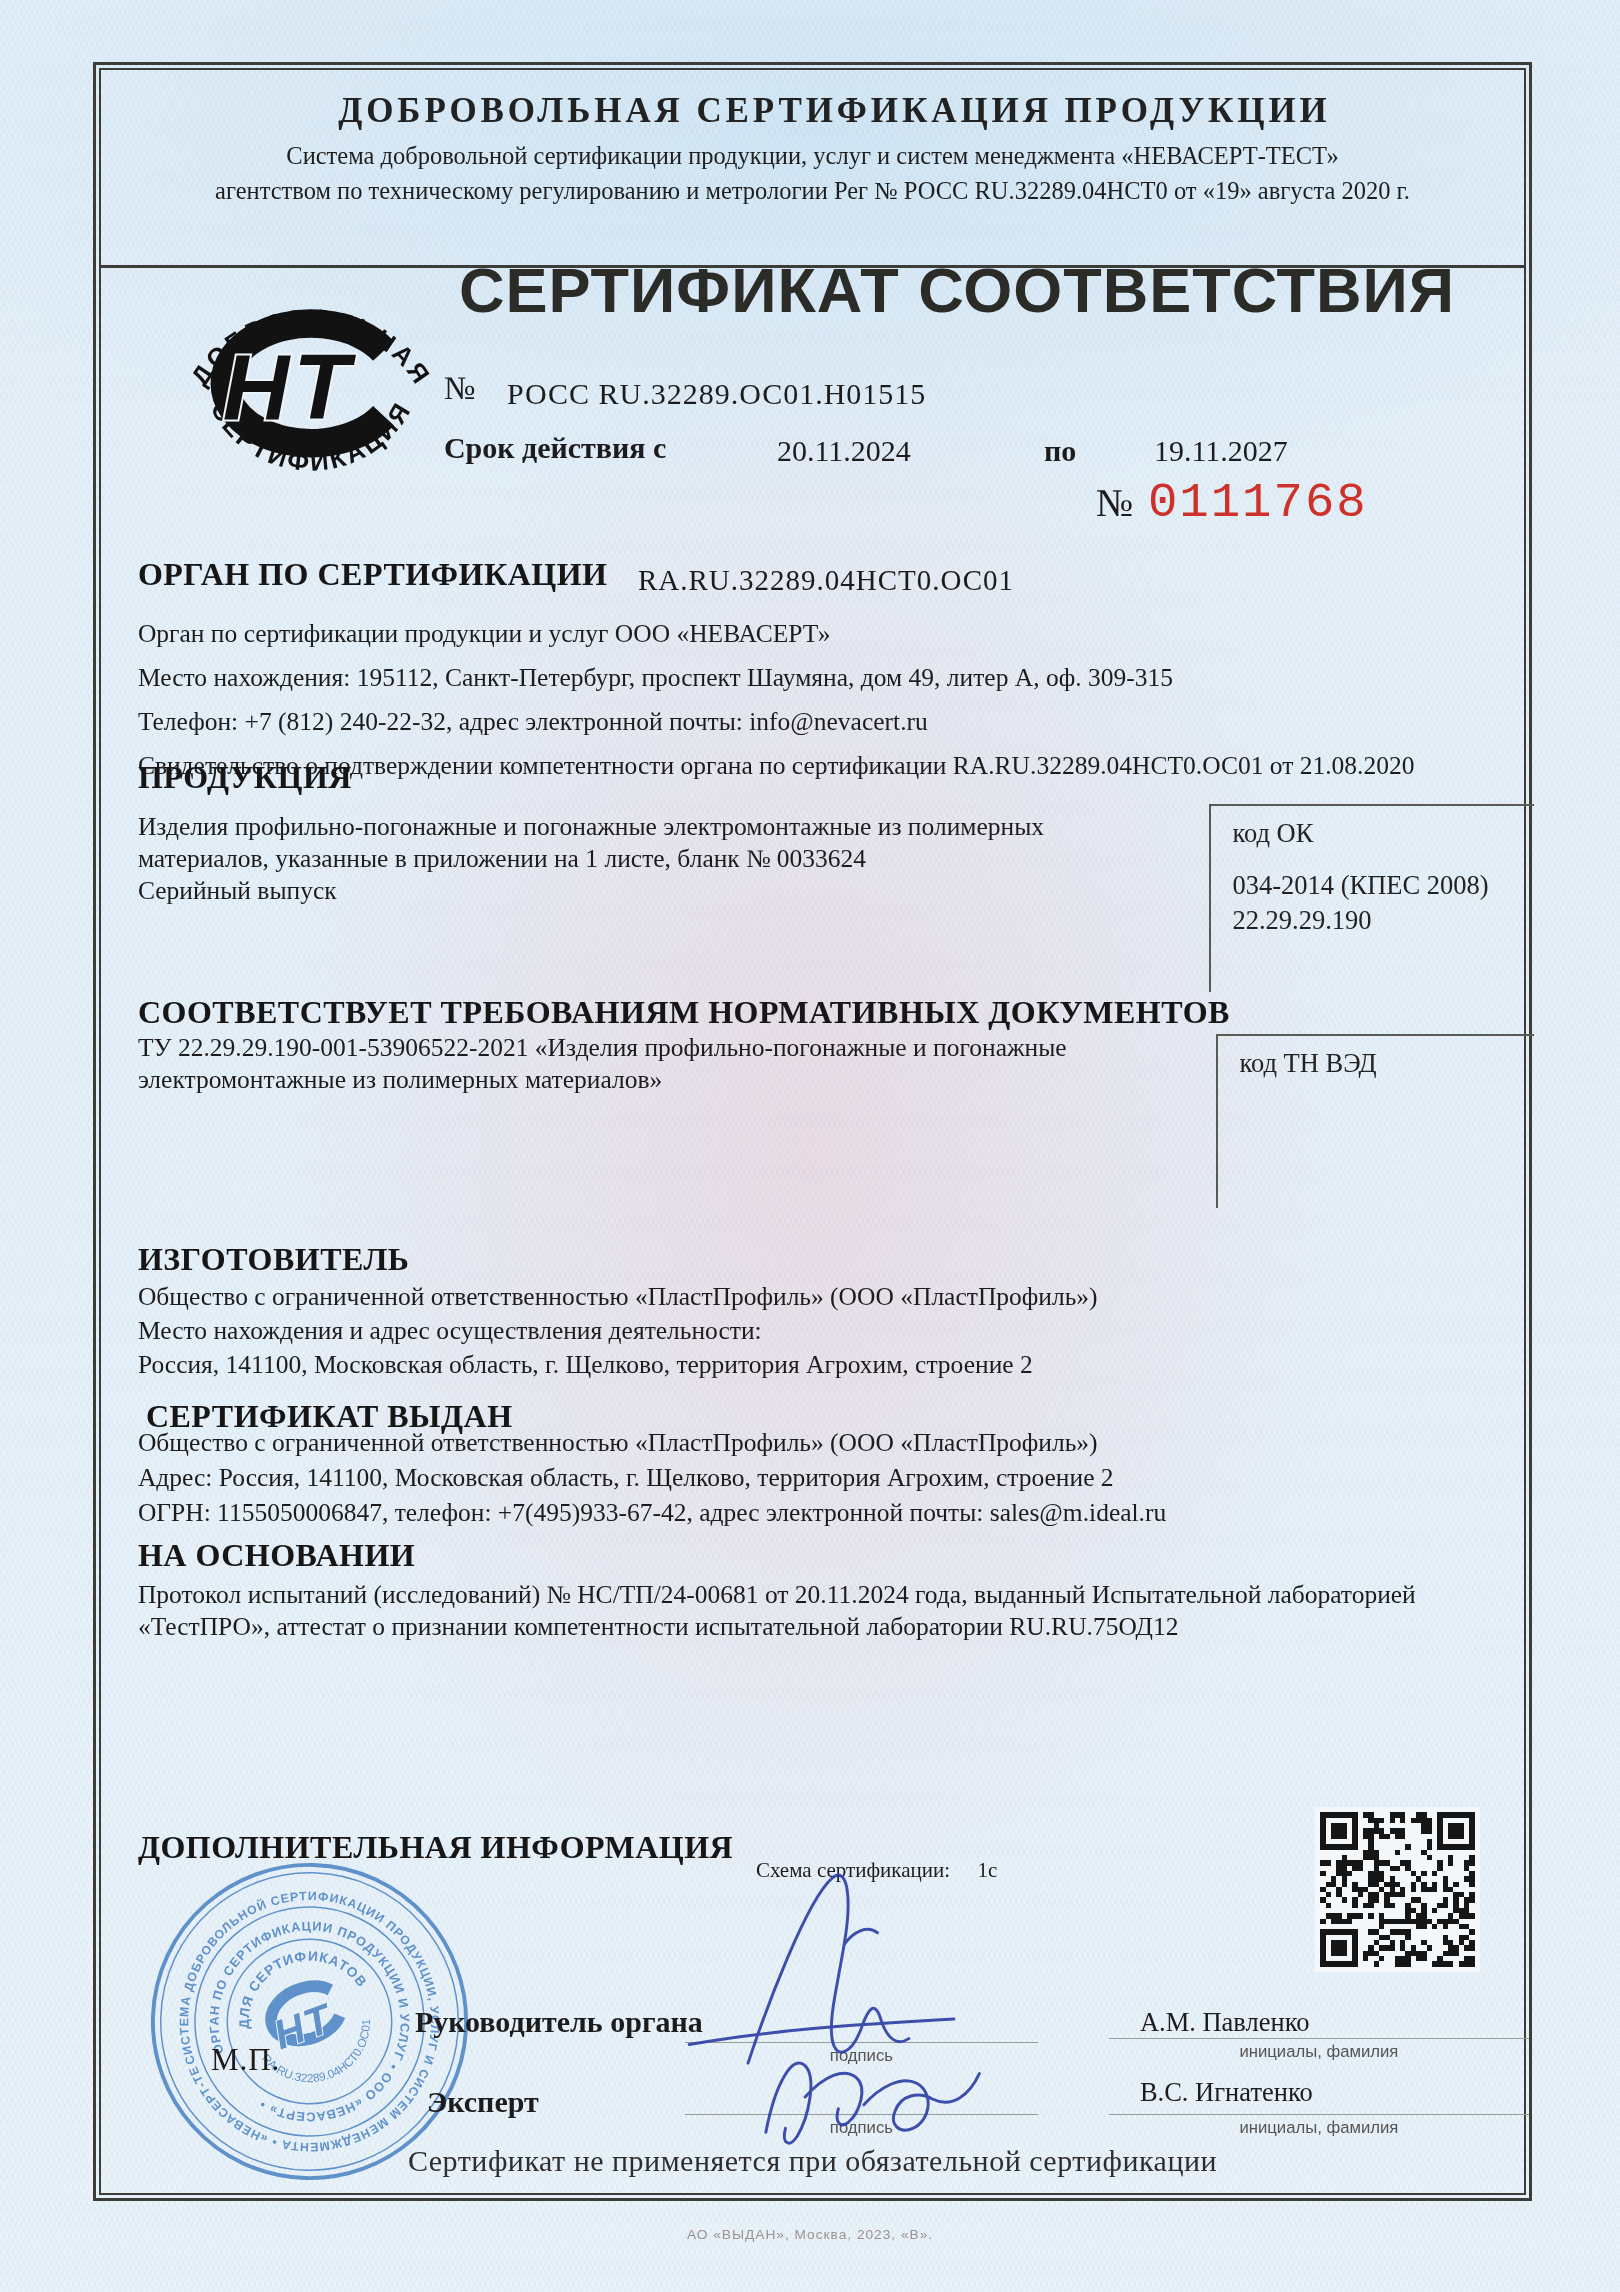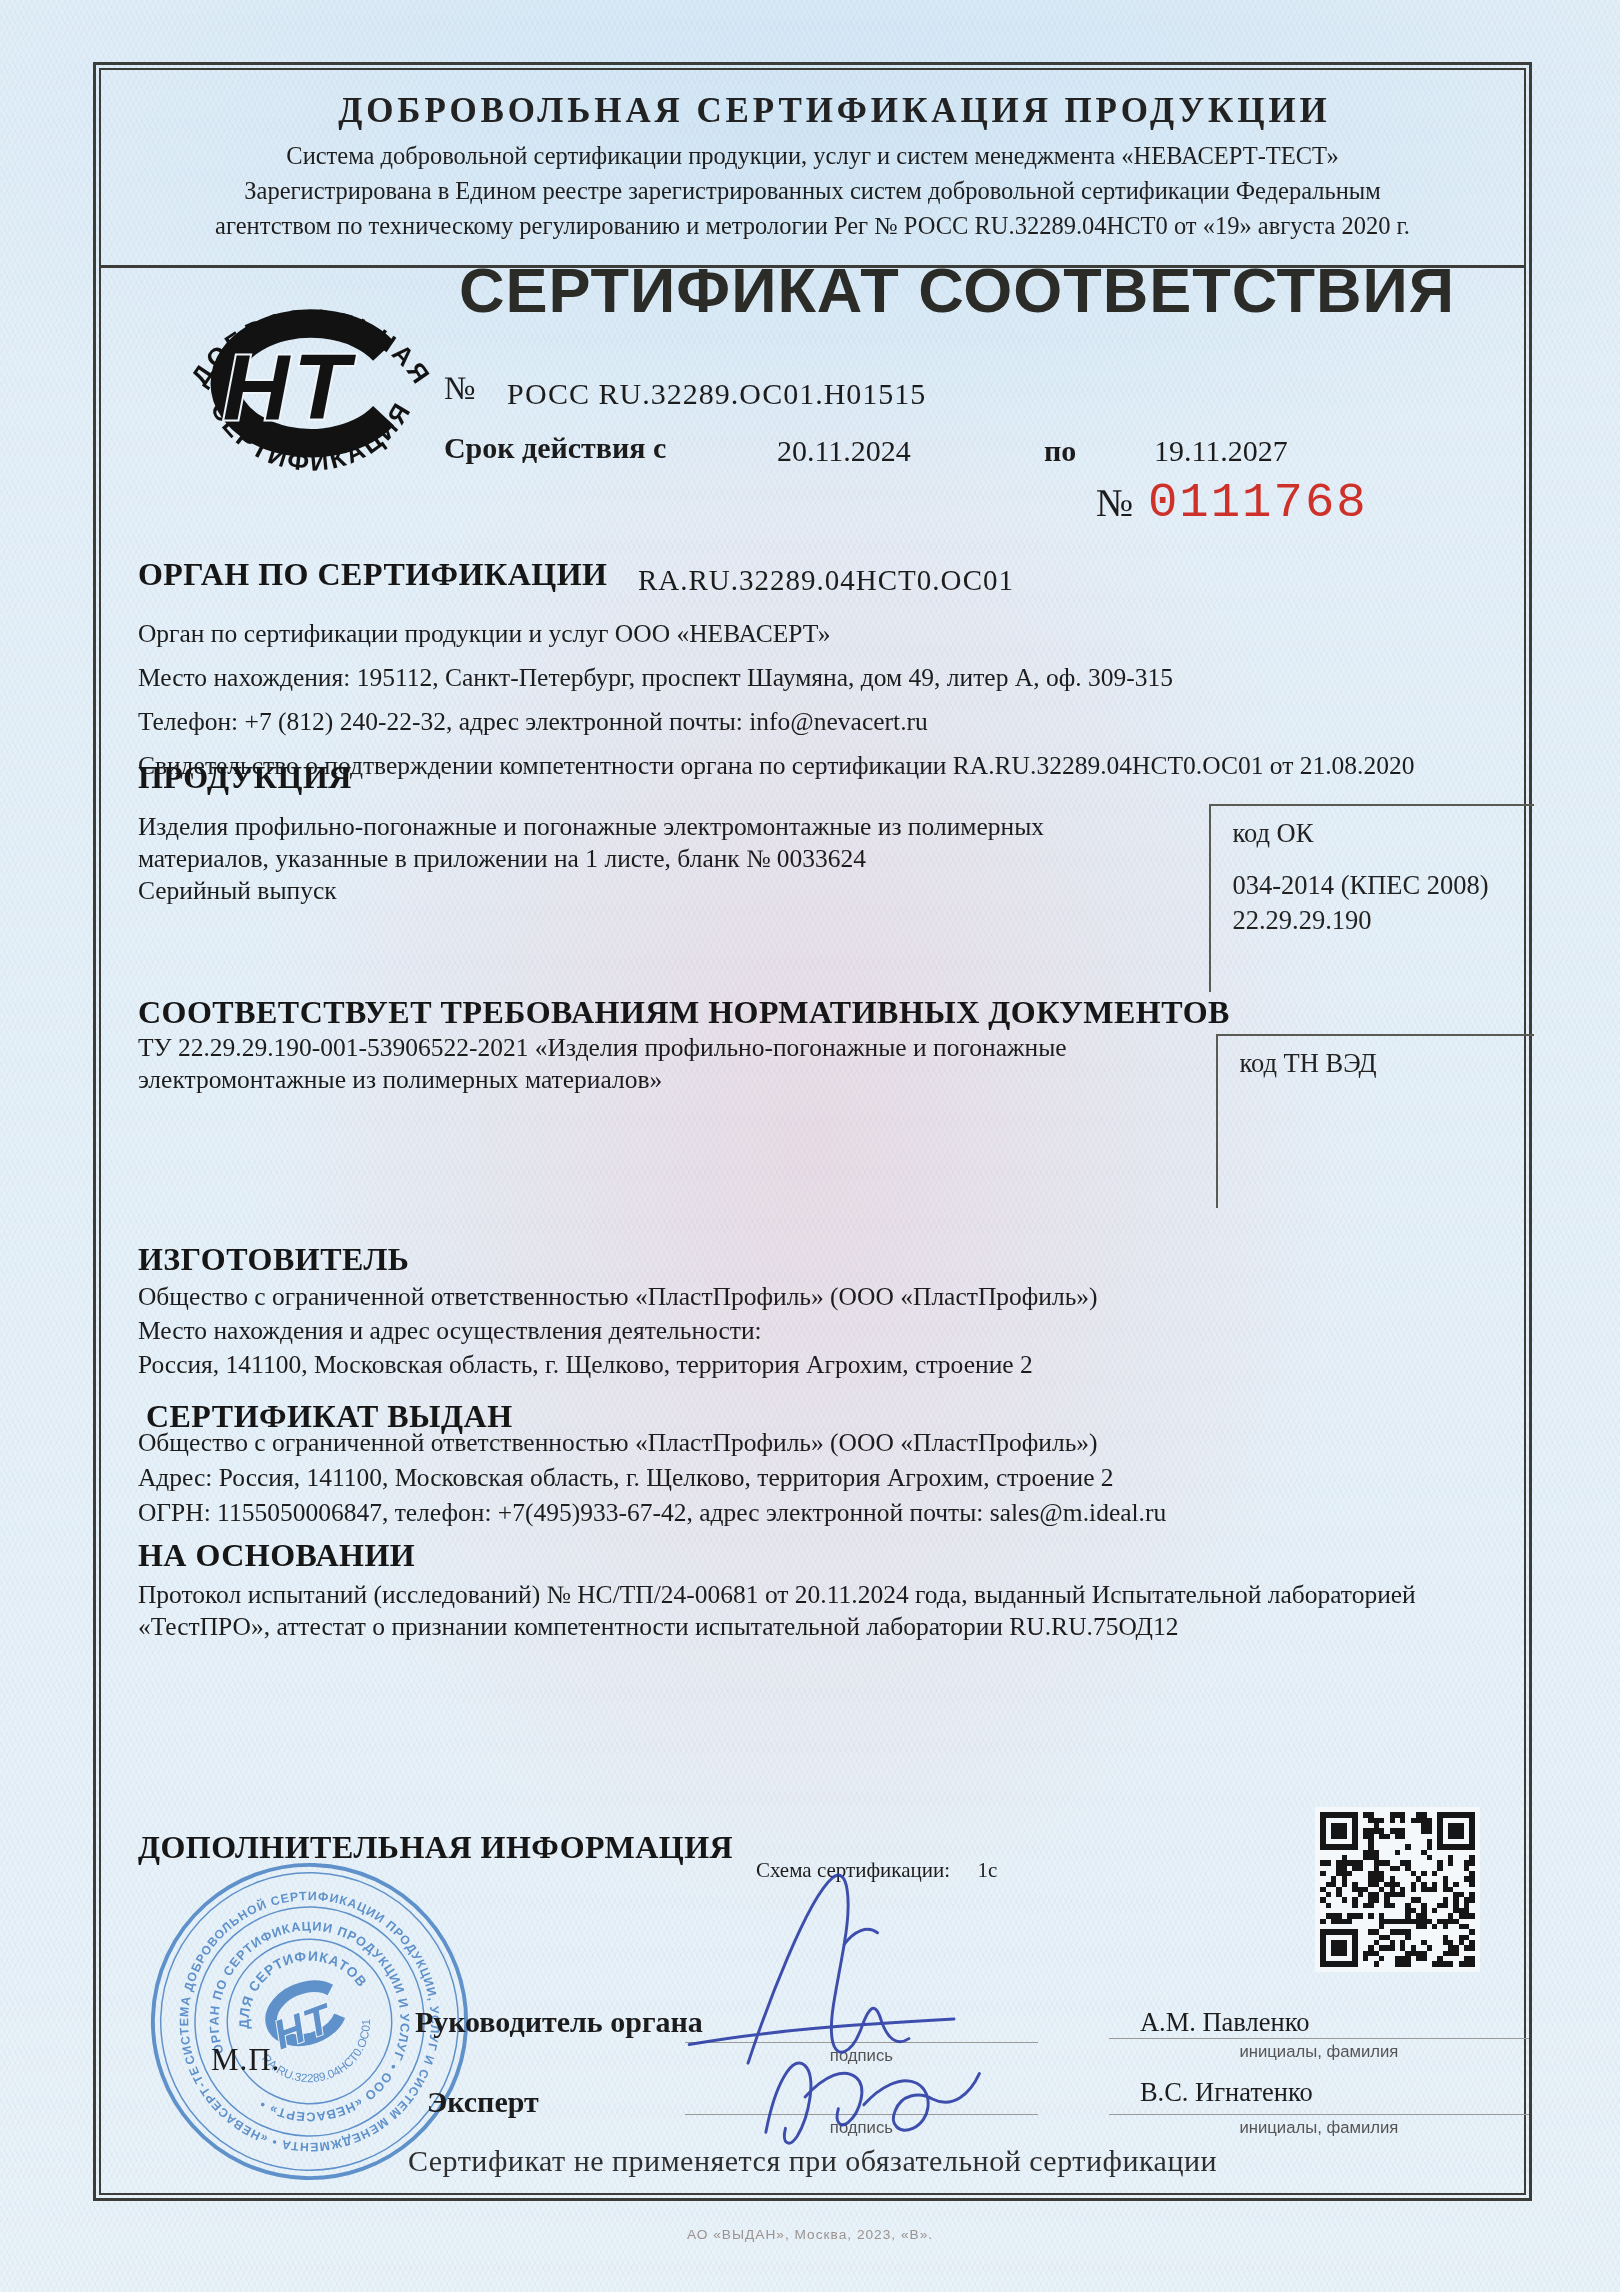--- a/index.html
+++ b/index.html
@@ -85,21 +85,20 @@
 
 <div class="page">
   <div class="frame">
     <div class="frame-inner">
       <div class="content">
 
         <div class="header">
           <div class="header-title">ДОБРОВОЛЬНАЯ СЕРТИФИКАЦИЯ ПРОДУКЦИИ</div>
           <div class="header-sub">
             <div>Система добровольной сертификации продукции, услуг и систем менеджмента «НЕВАСЕРТ-ТЕСТ»</div>
-            <div>Зарегистрирована в Едином реестре зарегистрированных систем добровольной сертификации Федеральным</div>
             <div>агентством по техническому регулированию и метрологии Рег № РОСС RU.32289.04НСТ0  от «19» августа 2020 г.</div>
           </div>
         </div>
 
         <div class="abs" style="left:63px; top:180px; width:294px; height:255px;">
           <svg viewBox="0 0 300 260" width="294" height="255">
             <defs>
               <path id="nt-top" d="M 30 172 A 122 114 0 0 1 270 172"></path>
               <path id="nt-bot" d="M 42 148 A 113 109 0 0 0 258 148"></path>
             </defs>

